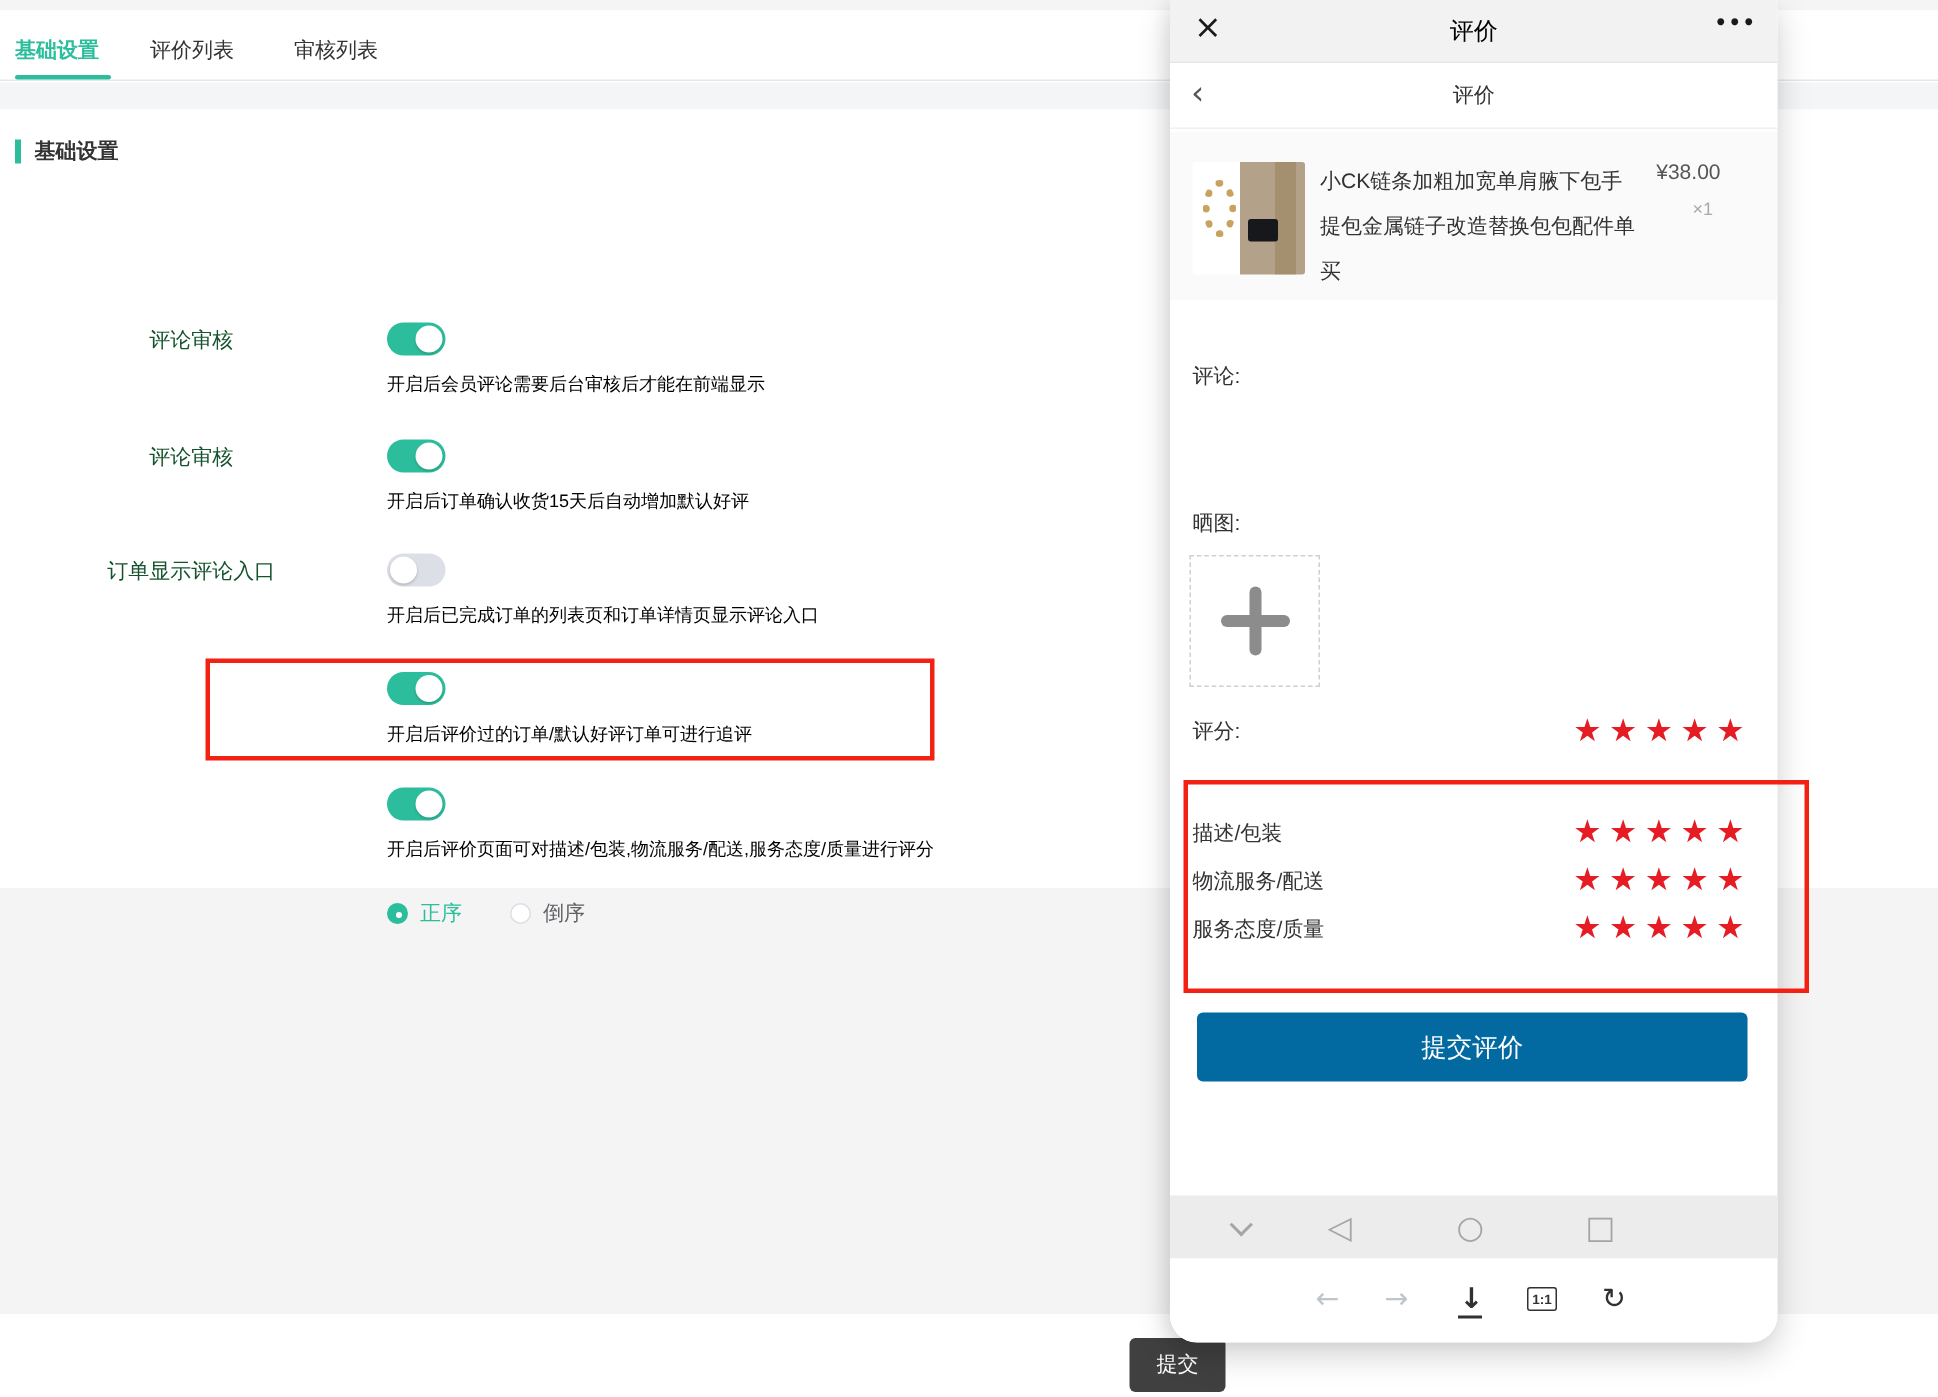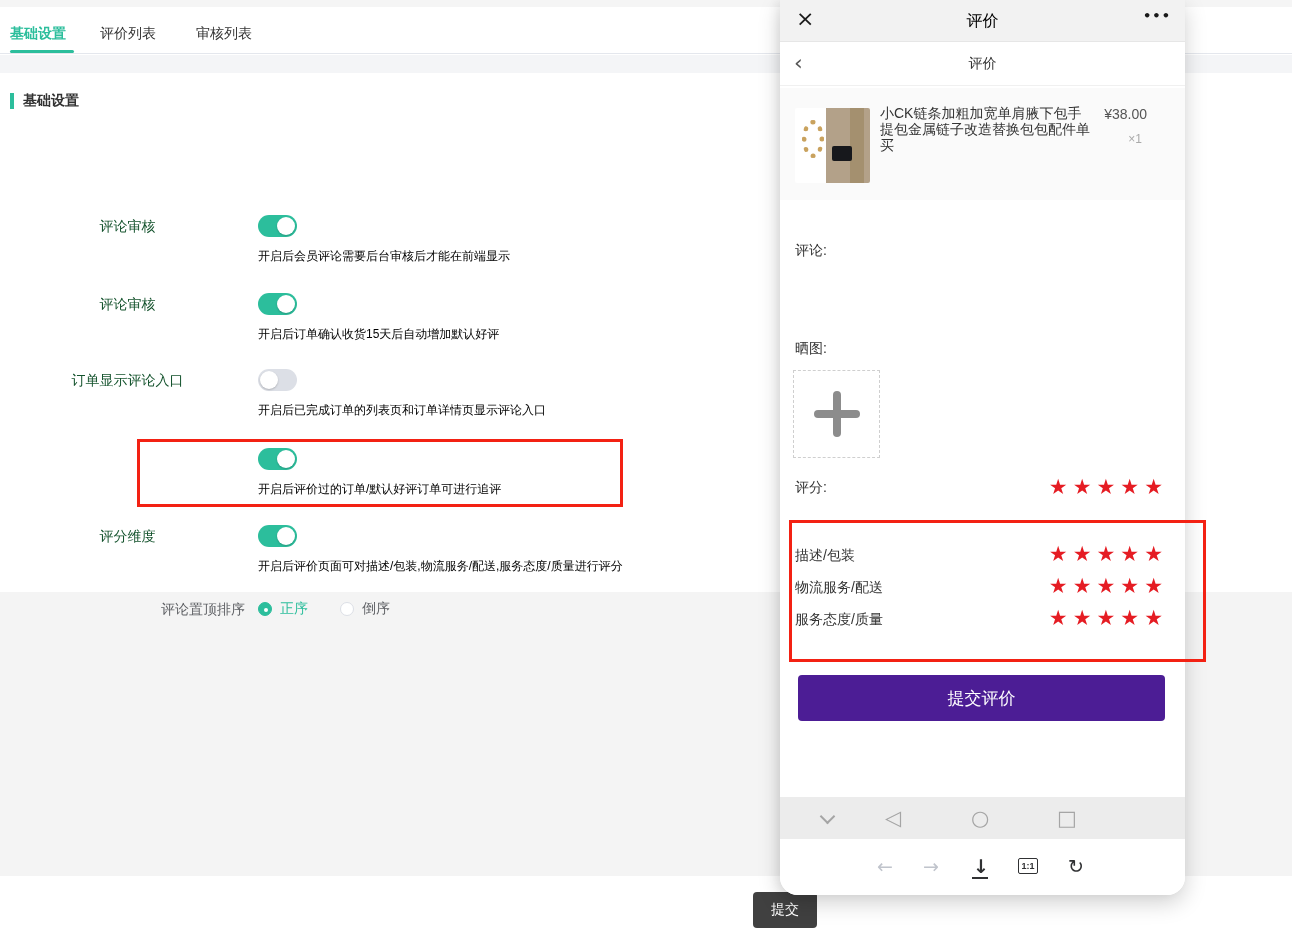--- a/index.html
+++ b/index.html
@@ -62,21 +62,21 @@
   .p-navbar { position:absolute; left:0; top:42px; width:100%; height:44px; background:#fff; border-bottom:1px solid #f0f0f0; }
   .p-back { position:absolute; left:14px; top:8px; font-size:22px; color:#555; cursor:pointer; }
   .p-navtitle { position:absolute; left:0; top:13px; width:100%; text-align:center; font-size:14px; color:#333; }
 
   .p-product { position:absolute; left:0; top:88px; width:100%; height:112px; background:#fafafa; }
   .p-thumb { position:absolute; left:15px; top:20px; width:75px; height:75px; border-radius:2px; overflow:hidden;
              background:linear-gradient(to right,#ffffff 0 42%, #b3a189 42% 100%); }
   .p-thumb .chain { position:absolute; left:7px; top:12px; width:22px; height:38px; border:5px dotted #c9a25e; border-radius:50%; }
   .p-thumb .coat { position:absolute; right:6px; top:0; width:14px; height:75px; background:#a4906f; }
   .p-thumb .bag { position:absolute; right:18px; top:38px; width:20px; height:15px; background:#17181c; border-radius:2px; }
-  .p-ptitle { position:absolute; left:100px; top:17px; width:215px; font-size:14px; color:#333; line-height:16px; word-break:break-all; }
+  .p-ptitle { position:absolute; left:100px; top:17px; width:215px; font-size:14px; color:#333; line-height:30px; word-break:break-all; }
   .p-price { position:absolute; right:38px; top:18px; font-size:14px; color:#555; }
   .p-qty { position:absolute; right:43px; top:44px; font-size:12px; color:#aaa; }
 
   .p-label { position:absolute; left:15px; font-size:14px; color:#333; }
   .lbl-comment { top:212px;margin-top:30px; }
   .lbl-photos { top:340px; }
   .lbl-rating { top:479px; }
 
   .p-textarea { position:absolute; left:13px; top:243px; width:377px; height:81px; border:1px solid #dcdcdc; border-radius:4px;
                 resize:none; padding:10px 12px; font-size:14px; color:#333; font-family:inherit; background:#fff; }
@@ -88,21 +88,21 @@
 
   .stars { position:absolute; right:17px; font-size:21px; color:#e51c23; letter-spacing:5px; white-space:nowrap; cursor:pointer; }
   .stars-main { top:475px; }
 
   .p-dims { position:absolute; left:0; top:530px; width:100%; }
   .dim-row { position:absolute; left:0; width:100%; height:28px;padding-left:28px; }
   .dim-row .dlabel { position:absolute; left:15px; top:3px; font-size:14px; color:#333; }
   .dim-row .stars { top:-2px; }
   .dim1{top:14px;} .dim2{top:46px;} .dim3{top:78px;}
 
-  .p-submit { position:absolute; left:18px; top:675px; width:367px; height:46px; background:#4c1d95; border:none; border-radius:4px;
+  .p-submit { position:absolute; left:18px; top:675px; width:367px; height:46px; background:#0369a1; border:none; border-radius:4px;
               color:#fff; font-size:17px; cursor:pointer; font-family:inherit; }
 
   .p-androidbar { position:absolute; left:0; top:797px; width:100%; height:42px; background:#ececec; }
   .abar-icon { position:absolute; top:9px; font-size:21px; color:#a5a5a5; line-height:24px; }
   .chev { position:absolute; left:42px; top:14px; width:11px; height:11px; border-right:2px solid #a5a5a5; border-bottom:2px solid #a5a5a5; transform:rotate(45deg); }
   .ic-back{left:105px;} .ic-home{left:191px;} .ic-recent{left:277px;}
 
   .p-toolbar { position:absolute; left:0; top:839px; width:100%; height:56px; background:#fff; }
   .tbar-icon { position:absolute; top:16px; font-size:19px; color:#c0c4cc; cursor:pointer; }
   .ic-prev{left:97px;} .ic-next{left:143px;}
@@ -148,27 +148,25 @@
   <div class="toggle r3c">
       <div class="knob"></div>
     </div>
   <div class="srow-desc r3d">开启后已完成订单的列表页和订单详情页显示评论入口</div>
 
   <div class="toggle r4c on">
       <div class="knob"></div>
     </div>
   <div class="srow-desc r4d">开启后评价过的订单/默认好评订单可进行追评</div>
 
-  <div class="srow-label r5l">评分维度</div>
   <div class="toggle r5c on">
       <div class="knob"></div>
     </div>
   <div class="srow-desc r5d">开启后评价页面可对描述/包装,物流服务/配送,服务态度/质量进行评分</div>
 
-  <div class="sort-label sort-row">评论置顶排序</div>
   <div class="radio-opt opt1 sort-row sel">
     <span class="rdot"></span>
     <span class="rtext">正序</span>
   </div>
   <div class="radio-opt opt2 sort-row">
     <span class="rdot"></span>
     <span class="rtext">倒序</span>
   </div>
 </div>
 

